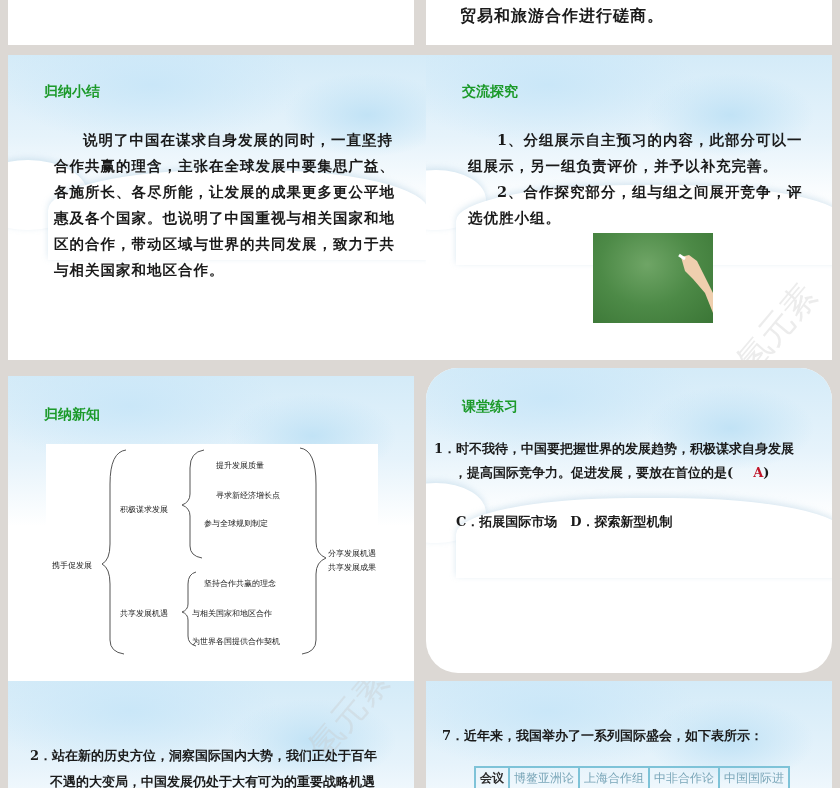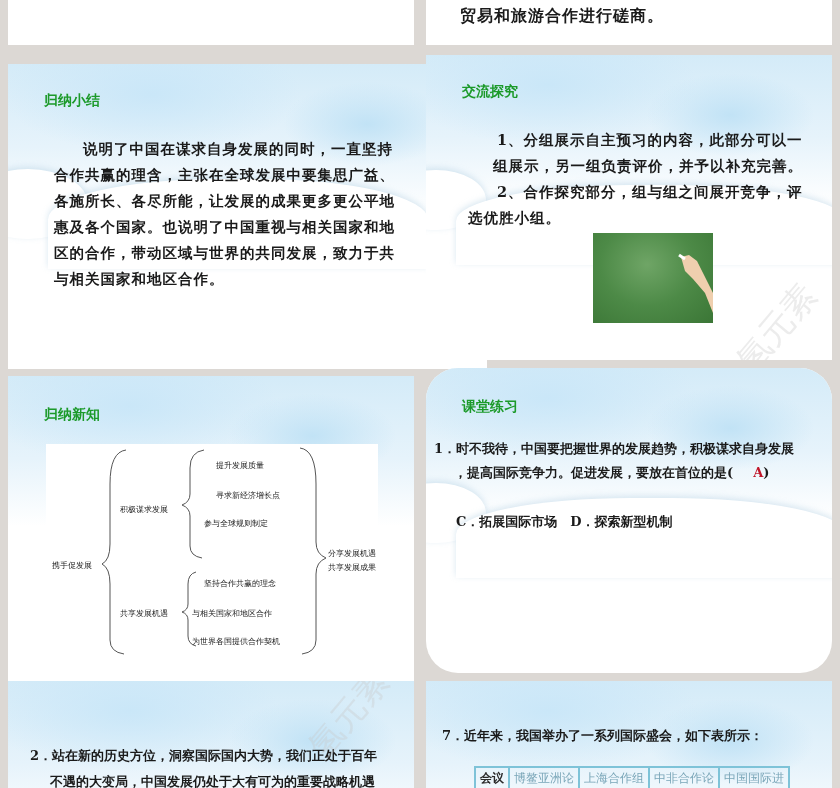--- a/index.html
+++ b/index.html
@@ -65,21 +65,21 @@
 </style>
 </head>
 <body>
 
 <div class="slide" style="left:8px; top:-260px; width:406px; height:305px;"></div>
 
 <div class="slide" style="left:426px; top:-260px; width:406px; height:305px;">
   <div class="body-text" style="left:34px; top:263px; font-size:16px; font-weight:bold;">贸易和旅游合作进行磋商。</div>
 </div>
 
-<div class="slide" style="left:8px; top:64px; width:479px; height:305px;">
+<div class="slide" style="left:8px; top:55px; width:479px; height:305px;">
   <div class="sky"></div>
   <div class="cloud" style="left:-40px; top:105px; width:120px; height:70px;"></div>
   <div class="cloud" style="left:40px; top:115px; width:380px; height:90px; border-radius:45% 45% 0 0;"></div>
   <div class="title" style="left:36px; top:28px;">归纳小结</div>
   <div class="body-text" style="left:46px; top:72px; width:360px;">
     <div class="indent" style="white-space:nowrap;">说明了中国在谋求自身发展的同时，一直坚持</div>
     <div style="white-space:nowrap;">合作共赢的理含，主张在全球发展中要集思广益、</div>
     <div style="white-space:nowrap;">各施所长、各尽所能，让发展的成果更多更公平地</div>
     <div style="white-space:nowrap;">惠及各个国家。也说明了中国重视与相关国家和地</div>
     <div style="white-space:nowrap;">区的合作，带动区域与世界的共同发展，致力于共</div>
@@ -87,21 +87,21 @@
   </div>
 </div>
 
 <div class="slide" style="left:426px; top:55px; width:406px; height:305px;">
   <div class="sky"></div>
   <div class="cloud" style="left:-40px; top:115px; width:100px; height:60px;"></div>
   <div class="cloud" style="left:30px; top:130px; width:390px; height:80px; border-radius:45% 45% 0 0;"></div>
   <div class="title" style="left:36px; top:28px;">交流探究</div>
   <div class="body-text" style="left:42px; top:72px; width:360px;">
     <div class="indent" style="white-space:nowrap;">1、分组展示自主预习的内容，此部分可以一</div>
-    <div style="white-space:nowrap;text-align:center;">组展示，另一组负责评价，并予以补充完善。</div>
+    <div style="white-space:nowrap;">组展示，另一组负责评价，并予以补充完善。</div>
     <div class="indent" style="white-space:nowrap;">2、合作探究部分，组与组之间展开竞争，评</div>
     <div style="white-space:nowrap;">选优胜小组。</div>
   </div>
   <div class="chalkboard">
     <svg width="120" height="90" viewBox="0 0 120 90">
       <path d="M88 24 L96 22 L104 28 L110 40 L120 60 L120 80 L112 60 L100 46 L92 38 Z" fill="#efcfae"></path>
       <line x1="86" y1="22" x2="92" y2="26" stroke="#ffffff" stroke-width="3"></line>
     </svg>
   </div>
   <div class="watermark" style="left:300px; top:250px;">氢元素</div>

